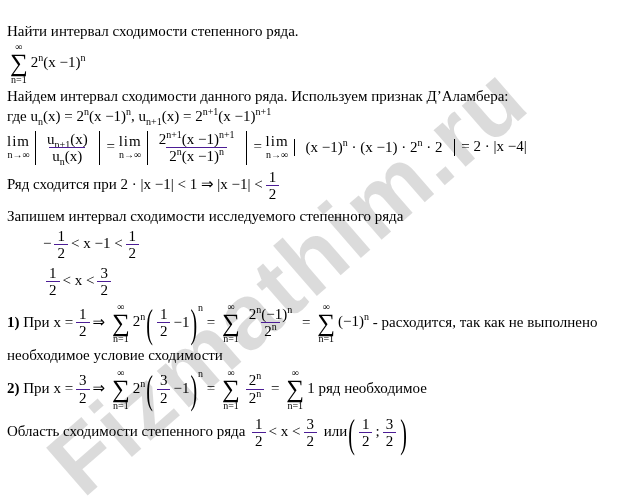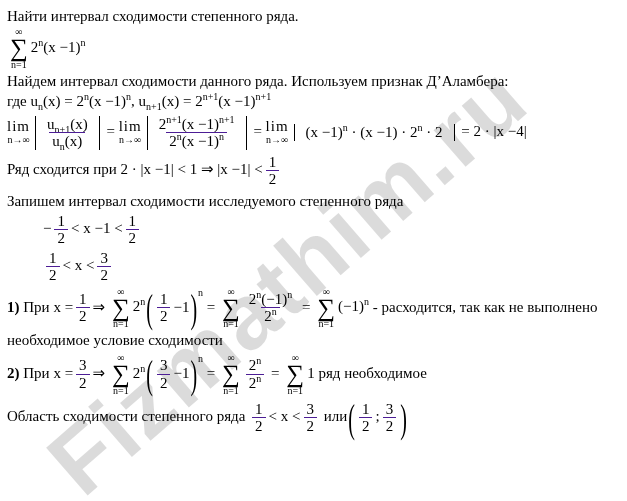--- a/index.html
+++ b/index.html
@@ -1,21 +1,21 @@
 <!DOCTYPE html>
 <html><head>
 <meta charset="utf-8">
 <style>
   html,body{margin:0;padding:0;background:#fff;}
   .page{position:relative;width:627px;height:501px;background:#ffffff;overflow:hidden;
         font-family:"Liberation Serif",serif;font-size:15px;color:#000;}
   .wm{position:absolute;left:28px;top:436px;transform:rotate(-41deg);transform-origin:0 0;
       font-family:"Liberation Sans",sans-serif;font-weight:700;font-size:92px;letter-spacing:2px;
       color:rgba(0,0,0,0.14);white-space:nowrap;z-index:0;user-select:none;}
-  .content{position:relative;z-index:1;padding:6px 0 0 7px;}
+  .content{position:relative;z-index:1;padding:21px 0 0 7px;}
   .ln{white-space:nowrap;margin-top:2px;}
   b{font-weight:bold;}
   sup{font-size:10px;line-height:0;vertical-align:super;}
   sub{font-size:10px;line-height:0;vertical-align:sub;}
   .frac{display:inline-flex;flex-direction:column;align-items:center;vertical-align:middle;
         margin:0 3px;line-height:1.1;text-align:center;justify-content:flex-end;}
   .fn{padding:0 3px;}
   .fd{border-top:1px solid #4c1d95;padding:0 3px;}
   .sum{display:inline-flex;flex-direction:column;align-items:center;vertical-align:middle;
        line-height:1;margin:0 3px;}

